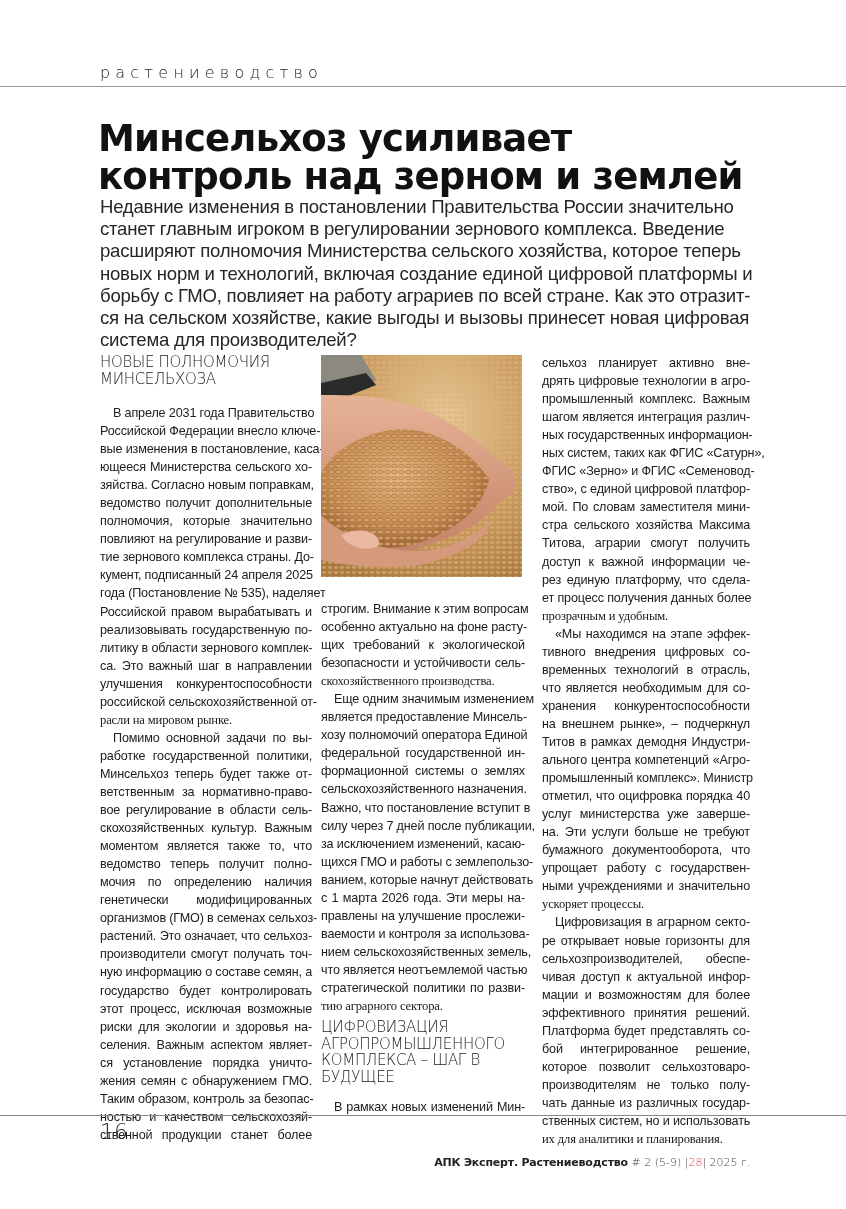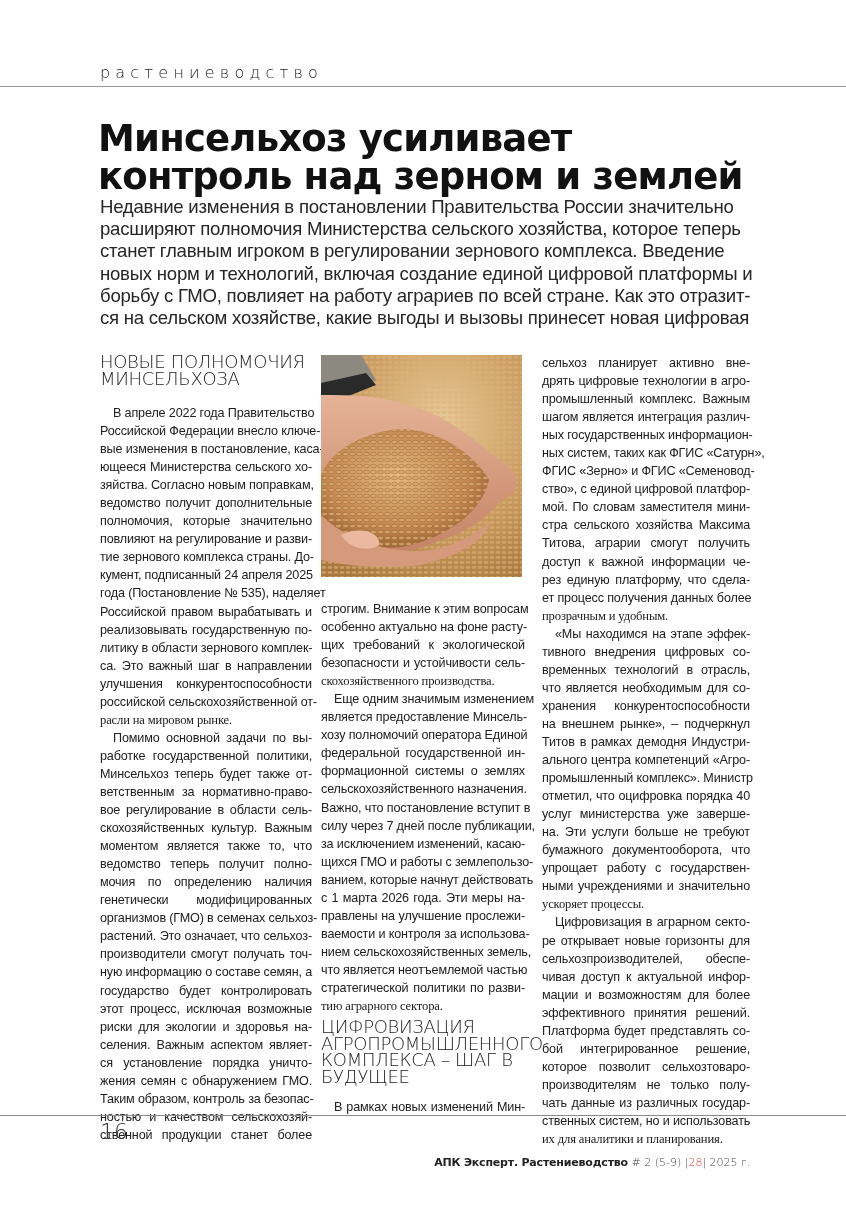--- a/index.html
+++ b/index.html
@@ -15,21 +15,21 @@
   .lead span { display: block; white-space: nowrap; }
 
   .col { position: absolute; font-family: "Liberation Sans", sans-serif; font-size: 12.6px; line-height: 18.05px; color: #202020; letter-spacing: -0.15px; }
   .col .ln { display: block; white-space: nowrap; text-align: justify; text-align-last: justify; }
   .col .ln.last { text-align-last: left; font-family: Liberation Serif, serif; }
   .col .ln.ind { padding-left: 13px; }
   .col-1 { left: 100px; top: 354px; width: 212px; }
   .col-2 { left: 321px; top: 600px; width: 204px; }
   .col-3 { left: 542px; top: 354px; width: 208px; }
 
-  .subhead { font-family: "DejaVu Sans", sans-serif; font-weight: 300; font-size: 18px; line-height: 16.5px; color: #1a1a1a; text-transform: uppercase; letter-spacing: -0.3px; margin: 0 0 17px 0; }
+  .subhead { font-family: "DejaVu Sans", sans-serif; font-weight: 300; font-size: 15px; line-height: 16.5px; color: #1a1a1a; text-transform: uppercase; letter-spacing: -0.3px; margin: 0 0 17px 0; }
   .subhead span { display: block; }
   .subhead-2 { margin-top: 4px; margin-bottom: 13px; }
 
   .photo { position: absolute; left: 321px; top: 355px; width: 201px; height: 222px; overflow: hidden; background: #c9a06a; }
   .photo svg { display: block; }
 
   .rule-bottom { position: absolute; left: 0; top: 1115px; width: 846px; height: 1px; background: #8a8a8a; }
   .page-number { position: absolute; left: 100px; top: 1120px; font-family: "DejaVu Sans", sans-serif; font-weight: 300; font-size: 22px; line-height: 24px; color: #222; }
   .credit { position: absolute; right: 96px; top: 1125px; font-family: "DejaVu Sans", sans-serif; font-size: 11px; line-height: 14px; color: #222; white-space: nowrap; margin-top: 31px; }
   .credit .journal { font-weight: bold; letter-spacing: -0.2px; }
@@ -42,34 +42,35 @@
 <div class="rubric">растениеводство</div>
 <div class="rule-top"></div>
 
 <h1 class="headline">
   <span>Минсельхоз усиливает</span>
   <span>контроль над зерном и землей</span>
 </h1>
 
 <p class="lead">
   <span>Недавние изменения в постановлении Правительства России значительно</span>
+  <span>станет главным игроком в регулировании зернового комплекса. Введение</span>
   <span>расширяют полномочия Министерства сельского хозяйства, которое теперь</span>
-  <span>станет главным игроком в регулировании зернового комплекса. Введение</span>
   <span>новых норм и технологий, включая создание единой цифровой платформы и</span>
   <span>борьбу с ГМО, повлияет на работу аграриев по всей стране. Как это отразит-</span>
   <span>ся на сельском хозяйстве, какие выгоды и вызовы принесет новая цифровая</span>
+  <span>система для производителей?</span>
 </p>
 
 <div class="col col-1">
   <h2 class="subhead">
     <span>НОВЫЕ ПОЛНОМОЧИЯ</span>
     <span>МИНСЕЛЬХОЗА</span>
   </h2>
   <div>
-      <span class="ln ind">В апреле 2022 года Правительство</span>
+      <span class="ln ind">В апреле 2031 года Правительство</span>
       <span class="ln">Российской Федерации внесло ключе-</span>
       <span class="ln">вые изменения в постановление, каса-</span>
       <span class="ln">ющееся Министерства сельского хо-</span>
       <span class="ln">зяйства. Согласно новым поправкам,</span>
       <span class="ln">ведомство получит дополнительные</span>
       <span class="ln">полномочия, которые значительно</span>
       <span class="ln">повлияют на регулирование и разви-</span>
       <span class="ln">тие зернового комплекса страны. До-</span>
       <span class="ln">кумент, подписанный 24 апреля 2025</span>
       <span class="ln">года (Постановление № 535), наделяет</span>

